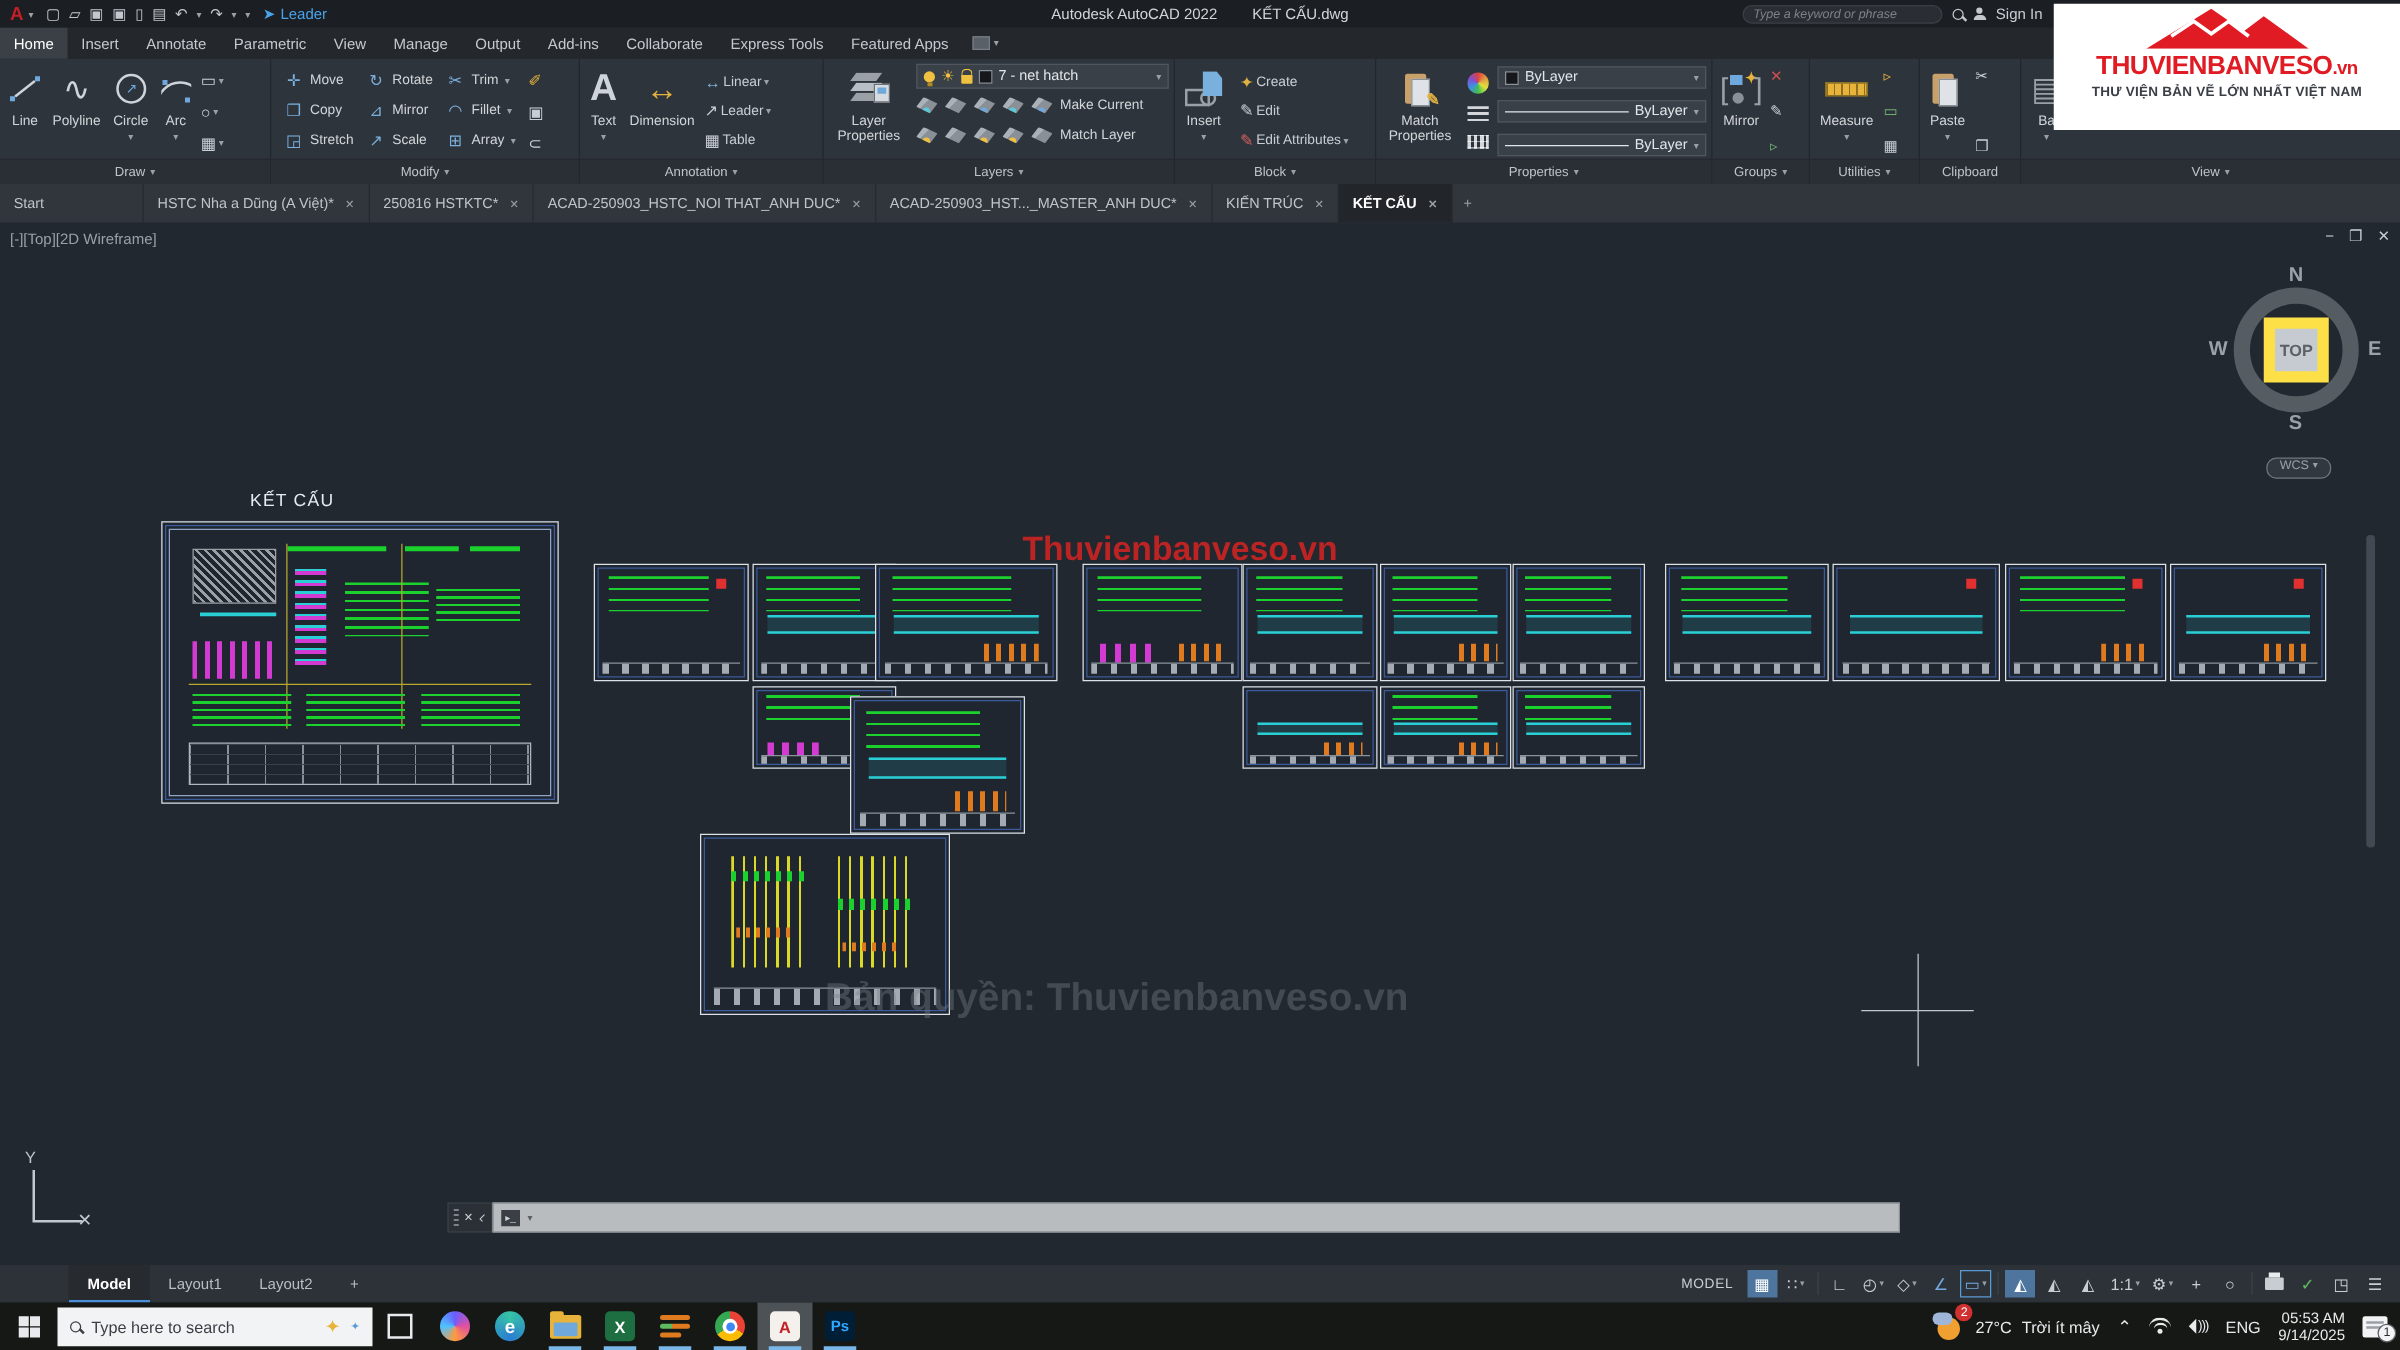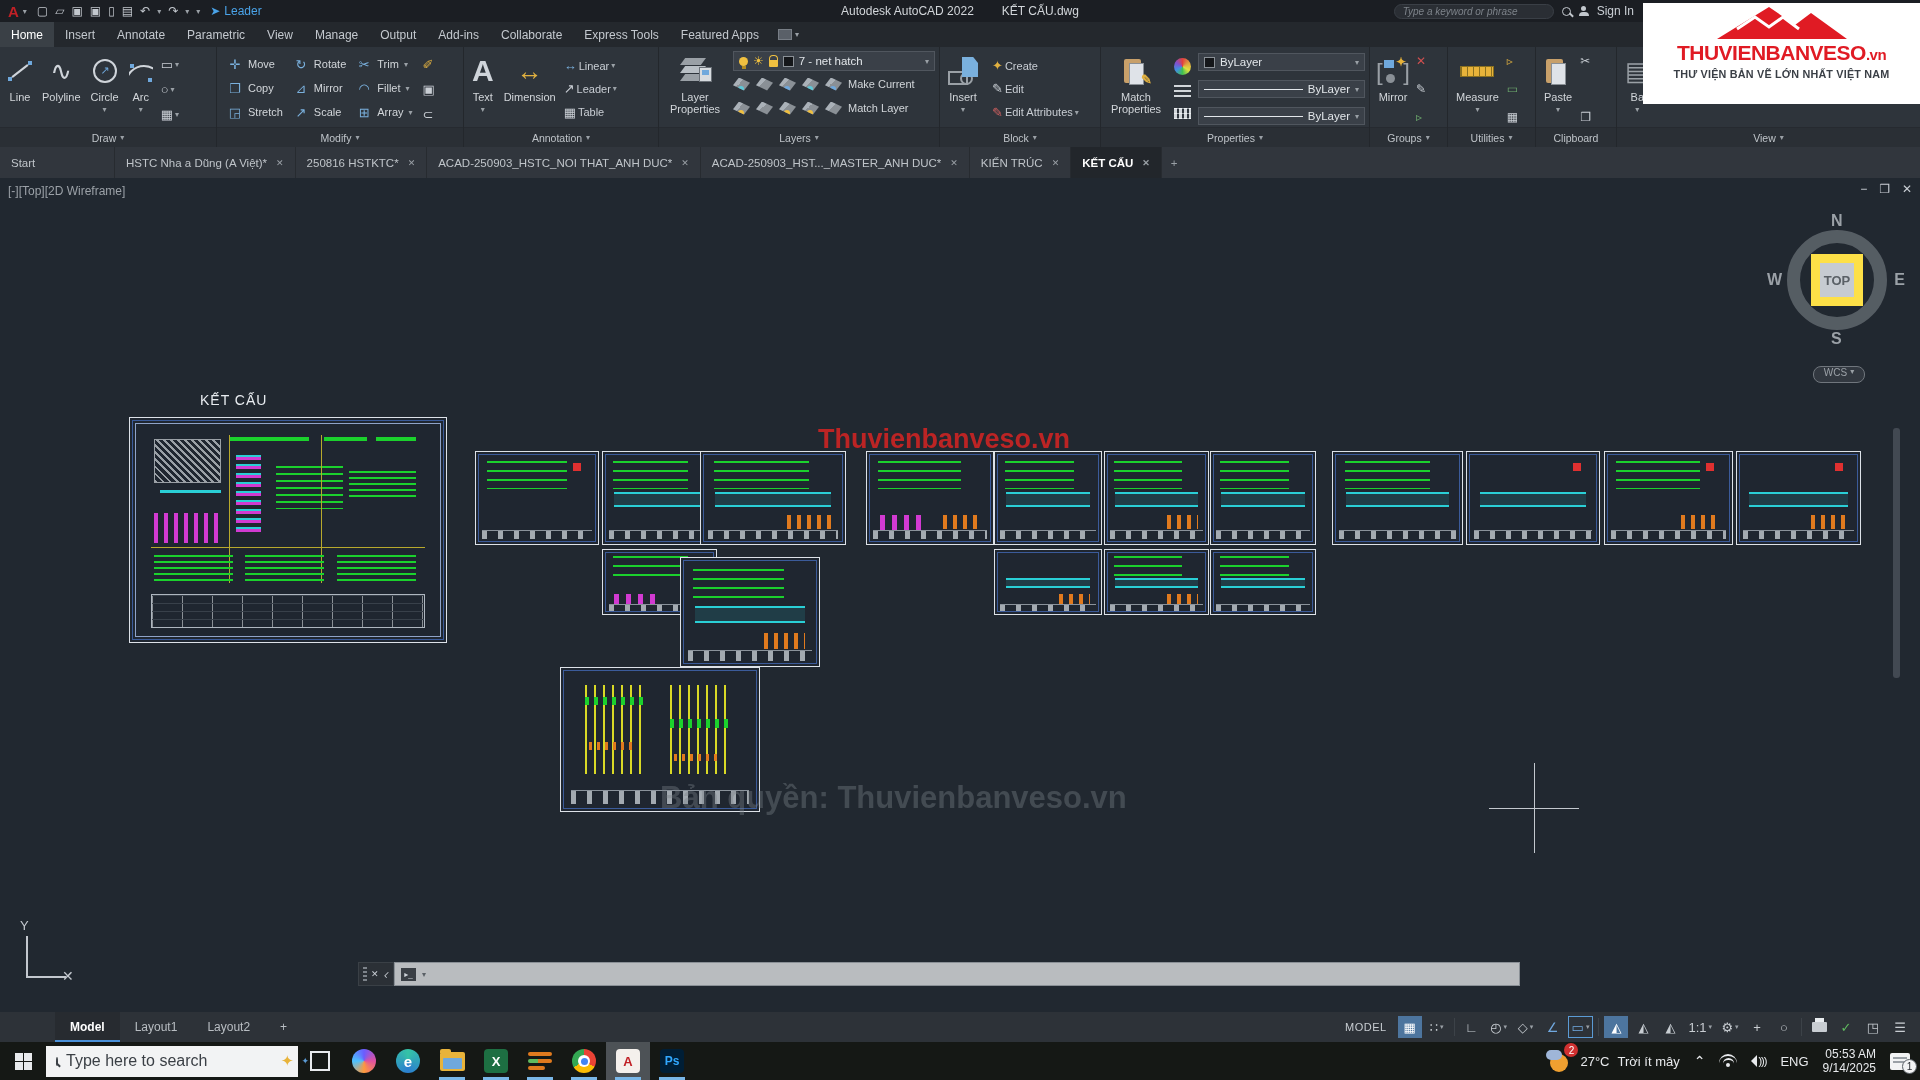--- a/index.html
+++ b/index.html
@@ -207,21 +207,21 @@
   .sprinter::before { content:""; position:absolute; left:3px; top:-4px; width:9px; height:4px; background:#e8ecef; }
 
   
   #taskbar { position:absolute; left:0; top:1042px; width:1920px; height:38px; background:#151815;
     display:flex; align-items:center; z-index:40; color:#e8eaed; }
   #startbtn { width:46px; height:38px; display:flex; align-items:center; justify-content:center; }
   .winlogo { width:17px; height:17px; display:grid; grid-template-columns:8px 8px; grid-template-rows:8px 8px; gap:1px; }
   .winlogo i { background:#e8eaed; }
   #tb-search { width:252px; height:31px; background:#f2f3f4; display:flex; align-items:center; gap:8px; padding:0 10px; }
   #tb-search .mag { border-color:#3a3f45; } #tb-search .mag::after { background:#3a3f45; }
-  #tb-search input { flex:1; border:none; outline:none; background:transparent; font-size:16px; color:#2a2e33; }
+  #tb-search input { flex:1; border:none; outline:none; background:transparent; font-size:13px; color:#2a2e33; }
   #tb-search input::placeholder { color:#3a3f45; }
   .sparkle { color:#e8b33a; font-size:15px; }
   .sparkle.small { font-size:9px; color:#5b9bd5; }
   .tbi { width:44px; height:38px; display:flex; align-items:center; justify-content:center; position:relative; }
   .tbi.running::after { content:""; position:absolute; bottom:0; left:9px; right:9px; height:3px; background:#79b7e8; }
   .tbi.active { background:#4d5256; }
   .circ { width:24px; height:24px; border-radius:50%; }
   .sq { width:24px; height:24px; border-radius:4px; display:flex; align-items:center; justify-content:center;
     font-weight:bold; font-size:13px; }
   .taskview { width:20px; height:20px; border:2px solid #e8eaed; position:relative; }

